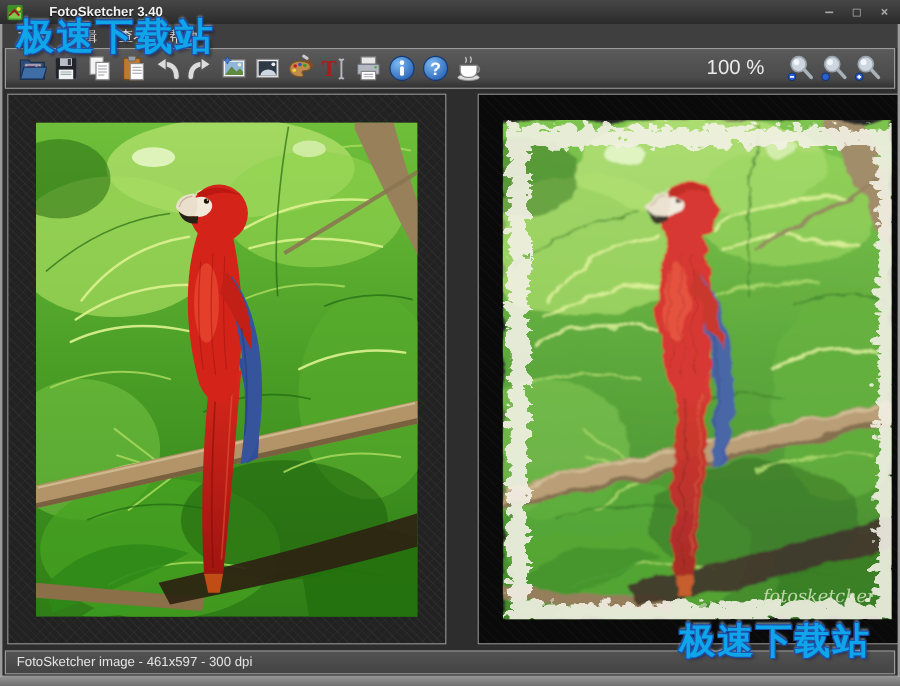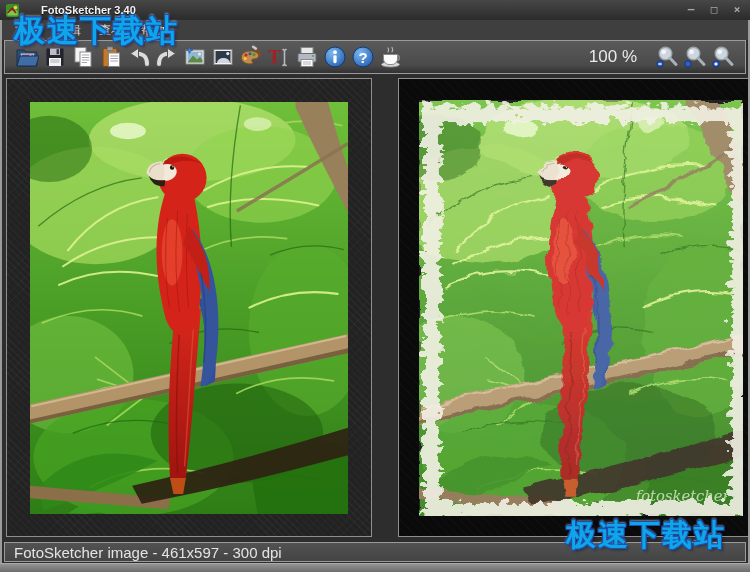--- a/index.html
+++ b/index.html
@@ -43,21 +43,21 @@
     background-image:repeating-linear-gradient(45deg, rgba(255,255,255,.035) 0 1px, transparent 1px 5px),
                      repeating-linear-gradient(-45deg, rgba(255,255,255,.02) 0 1px, transparent 1px 7px); }
   .panel-painted { left:396px; background-color:#0a0a0a;
     background-image:repeating-linear-gradient(45deg, rgba(255,255,255,.02) 0 1px, transparent 1px 6px); }
   .photo-original { width:318px; height:412px; display:block; }
   .photo-painted  { width:324px; height:416px; display:block; }
   
   .statusbar { position:absolute; left:4px; top:542px; width:742px; height:20px;
                border:1px solid #9a9a9a; background:linear-gradient(180deg,#525252,#444);
                display:flex; align-items:center; padding-left:9px; }
-  .status-text { color:#e4e4e4; font-size:15px; }
+  .status-text { color:#e4e4e4; font-size:11px; }
   
   .watermark { position:absolute; font-weight:bold; color:#0ea5e9; letter-spacing:2px;
                font-size:31px; line-height:1; pointer-events:none;
                text-shadow:-1px -1px 0 #1d4fae, 1px -1px 0 #1d4fae, -1px 1px 0 #1d4fae,
                             1px 1px 0 #1d4fae, 2px 2px 3px rgba(0,0,40,.45), 0 -2px 2px rgba(200,235,255,.55); }
   .wm-top { left:14px; top:15px; }
   .wm-bottom { left:566px; top:520px; font-size:30px; }
   .hidden-defs { position:absolute; width:0; height:0; overflow:hidden; }
 </style>
 </head>

